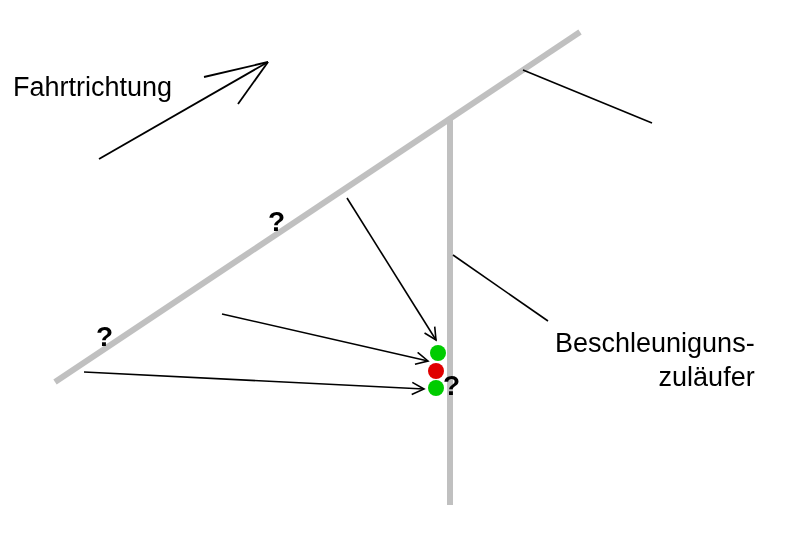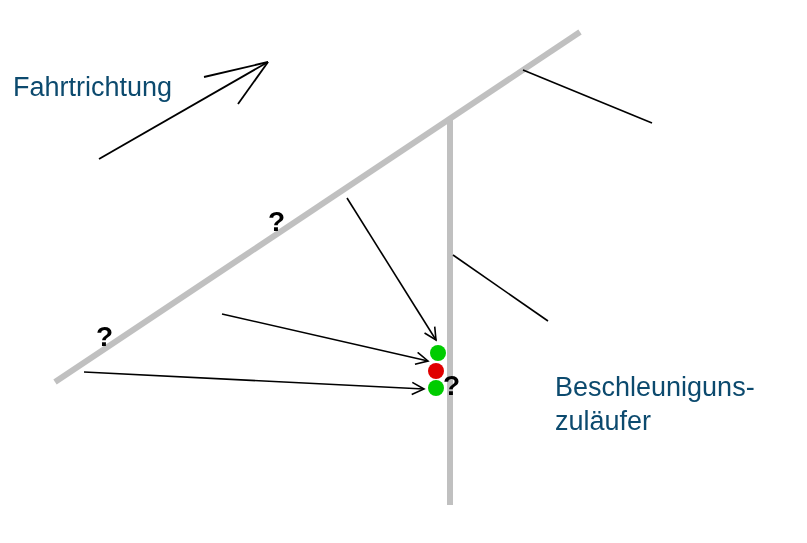--- a/index.html
+++ b/index.html
@@ -15,25 +15,26 @@
     background: #ffffff;
     overflow: hidden;
   }
   #drawing {
     position: absolute;
     left: 0;
     top: 0;
   }
   .label {
     position: absolute;
-    color: #0c4a6e;
+    color: #000000;
     font-size: 27px;
     line-height: 34px;
     white-space: nowrap;
     user-select: none;
+    text-align: right;
   }
   .qmark {
     position: absolute;
     color: #000000;
     font-size: 28px;
     font-weight: bold;
     line-height: 28px;
     white-space: nowrap;
     user-select: none;
   }
@@ -70,21 +71,21 @@
 
     <circle cx="438" cy="353" r="8" fill="#00cc00"></circle>
     <circle cx="436" cy="371" r="8" fill="#e00000"></circle>
     <circle cx="436" cy="388" r="8" fill="#00cc00"></circle>
   </svg>
 
   <div class="label" style="left:13px; top:70px;">Fahrtrichtung</div>
 
 
   <div style="position:absolute; left:555px; top:326px;">
-    <div class="label" style="position:static;margin-top:44px;">Beschleuniguns-</div>
+    <div class="label" style="position:static;">Beschleuniguns-</div>
     <div class="label" style="position:static;">zuläufer</div>
   </div>
 
   <div class="qmark" style="left:268px; top:208px;">?</div>
 
   <div class="qmark" style="left:96px; top:323px;">?</div>
 
   <div class="qmark" style="left:443px; top:372px;">?</div>
 
 </div>

